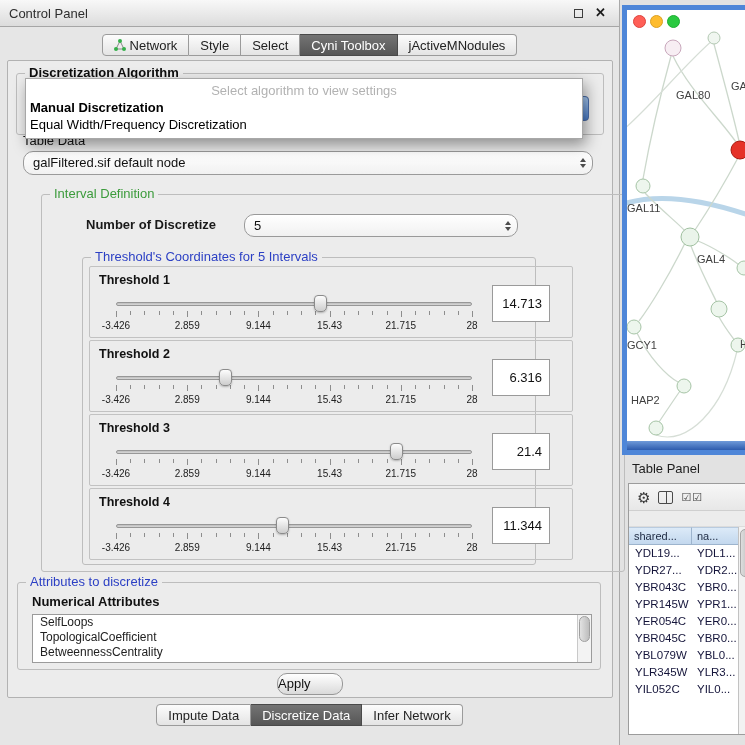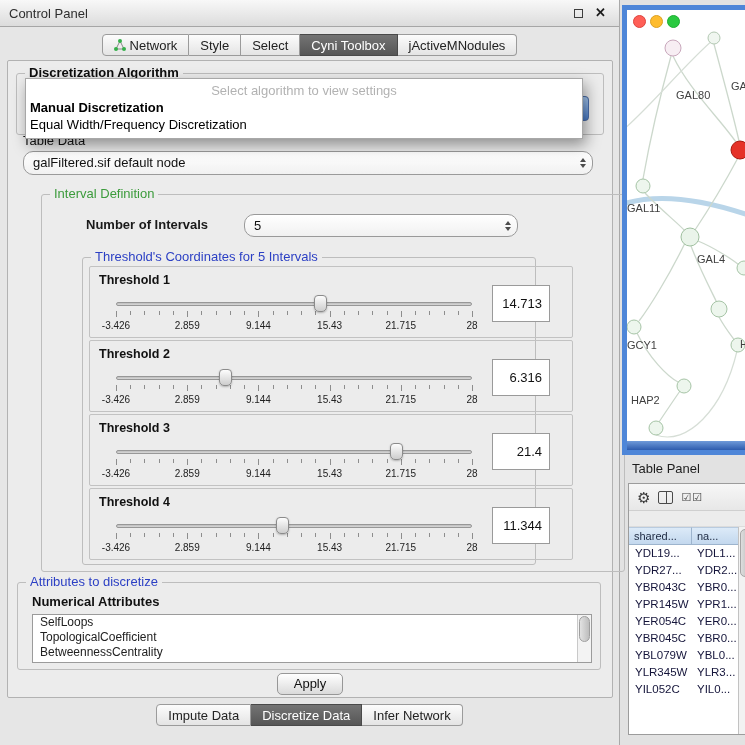--- a/index.html
+++ b/index.html
@@ -66,22 +66,22 @@
                font-size:13px; text-align:right; line-height:35px; padding-right:7px; color:#111; }
 
   .attributes-group { left:9px; top:521px; width:584px; height:88px; }
   .na-heading { position:absolute; left:14px; top:11px; font-weight:bold; font-size:13px; color:#111; }
   .listbox { position:absolute; left:14px; top:31px; width:560px; height:49px; background:#fff; border:1px solid #9b9b9b; overflow:hidden; }
   .list-item { height:15px; line-height:15px; padding-left:7px; font-size:12px; color:#222; white-space:nowrap; }
   .lb-scrollbar { position:absolute; right:0; top:0; bottom:0; width:14px; background:#f3f3f3; border-left:1px solid #c9c9c9; }
   .lb-thumb { position:absolute; left:1px; top:1px; width:11px; height:26px; background:linear-gradient(90deg,#e2e2e2,#bdbdbd); border:1px solid #9f9f9f; border-radius:6px; }
 
   .apply-btn { position:absolute; left:50%; top:612px; transform:translateX(-50%); width:66px; height:22px;
-               background:linear-gradient(#ffffff,#dadada); border:1px solid #979797; border-radius:5px;
-               font-size:13px; text-align:center; line-height:20px; color:#111; cursor:default; }
+               background:linear-gradient(#ffffff,#dadada); border:1px solid #979797; border-radius:10px;
+               font-size:13px; line-height:20px; color:#111; cursor:default; }
 
   
   .popup { position:absolute; left:10px; top:78px; width:558px; background:#fff; border:1px solid #a8a8a8;
            box-shadow:3px 6px 14px rgba(0,0,0,.4); z-index:40; padding:3px 0 5px;margin-left:15px; }
   .popup .placeholder { text-align:center; color:#b2b2b2; font-size:13px; height:17px; line-height:17px; }
   .popup-option { padding:0 4px 0 4px; height:17px; line-height:17px; font-size:13px; color:#000; white-space:nowrap; }
   .popup-option.bold { font-weight:bold; }
 
   
   .network-view { position:absolute; left:622px; top:5px; width:128px; height:450px; border:5px solid #4e86d8; background:#fff; }
@@ -170,21 +170,21 @@
       <div class="combo td-combo">
         <span class="combo-text">galFiltered.sif default node</span>
         <span class="combo-arrows">
             <i class="au"></i>
             <i class="ad"></i>
           </span>
       </div>
 
       <div class="group interval-group">
         <span class="group-title green">Interval Definition</span>
-        <div class="ni-label">Number of Intervals</div>
+        <div class="ni-label">Number of Discretize</div>
         <div class="combo ni-combo">
           <span class="combo-text">5</span>
           <span class="combo-arrows">
               <i class="au"></i>
               <i class="ad"></i>
             </span>
         </div>
 
         <div class="group thresholds-group">
           <span class="group-title blue">Threshold's Coordinates for 5 Intervals</span>

